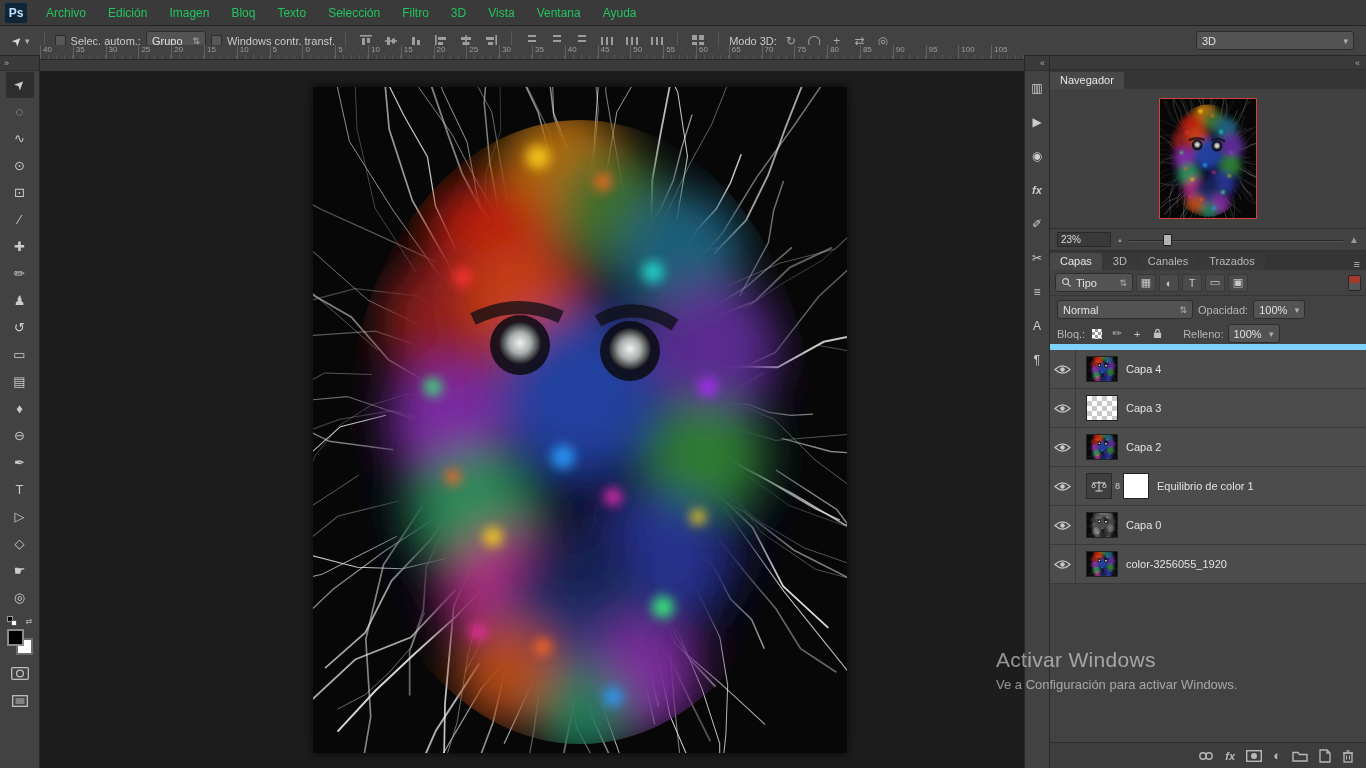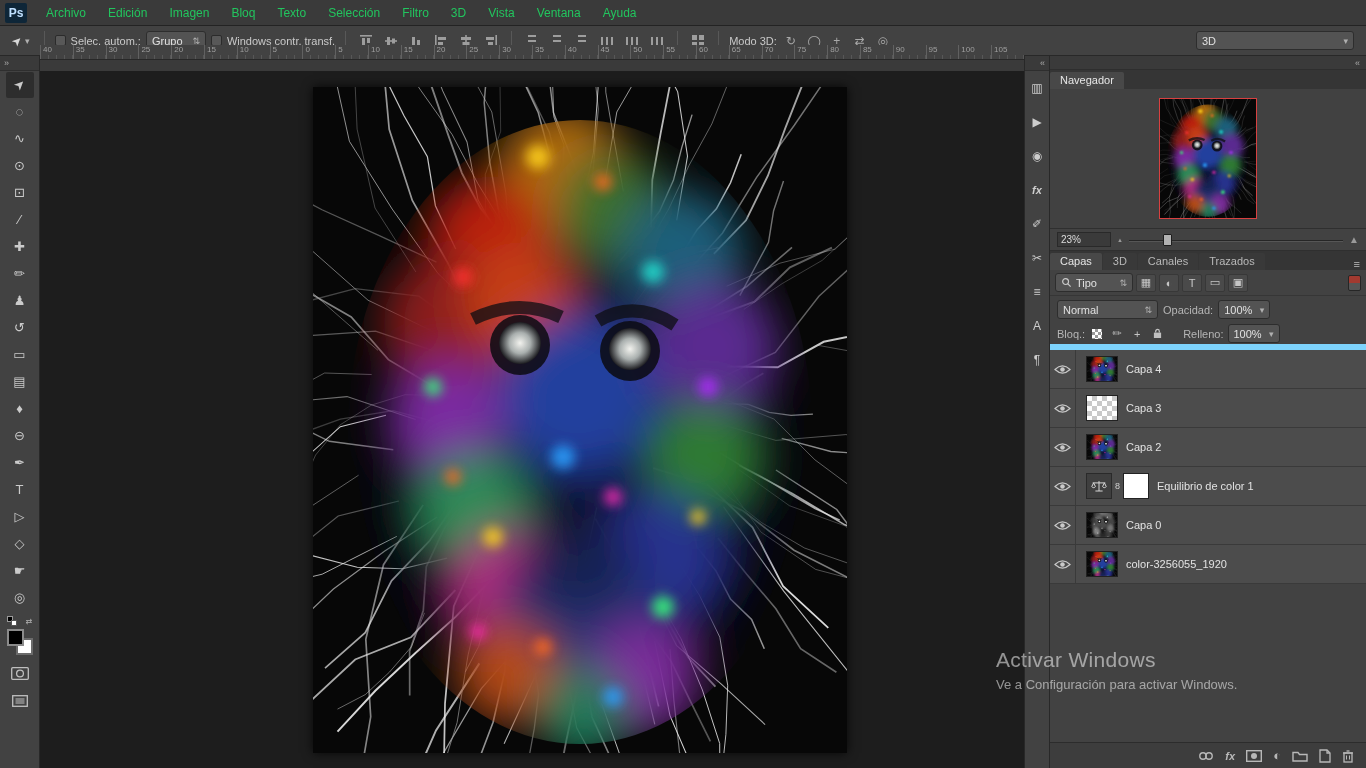--- a/index.html
+++ b/index.html
@@ -635,21 +635,21 @@
       </div>
       <div class="fbtn">▦</div>
       <div class="fbtn">◐</div>
       <div class="fbtn">T</div>
       <div class="fbtn">▭</div>
       <div class="fbtn">▣</div>
       <div class="ftoggle"></div>
     </div>
 
     <div class="blendrow">
-      <div class="dropdown" style="width:101px">
+      <div class="dropdown" style="width:136px">
         <span>Normal</span>
         <span class="updown" style="margin-left:auto">⇅</span>
       </div>
       <span class="plabel">Opacidad:</span>
       <div class="dropdown" style="width:52px">
         <span>100%</span>
         <span class="caret" style="margin-left:auto">▾</span>
       </div>
     </div>
 

